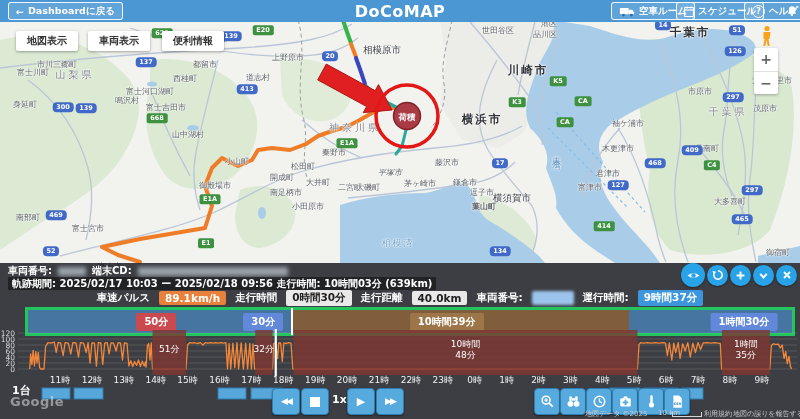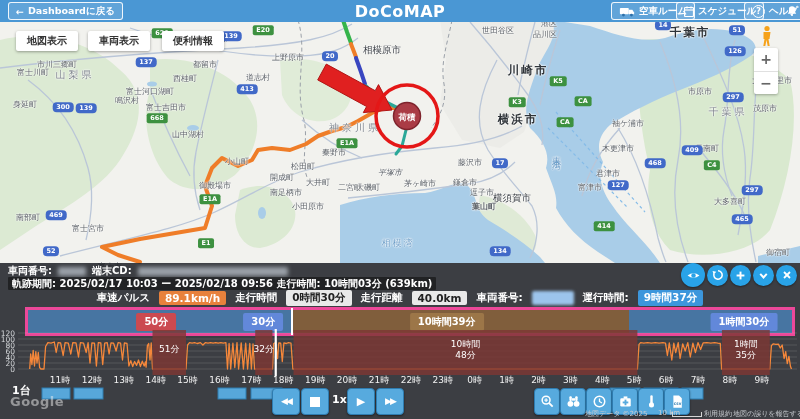--- a/index.html
+++ b/index.html
@@ -34,21 +34,21 @@
   .blurbox{display:inline-block;height:9px;background:#9aa0a8;filter:blur(2px);border-radius:1px;}
   #paneltools{position:absolute;right:3px;top:0px;display:flex;gap:2px;align-items:center;}
   .circbtn{width:21px;height:21px;border-radius:50%;background:#29a3e8;display:flex;align-items:center;justify-content:center;cursor:pointer;box-shadow:0 1px 2px rgba(0,0,0,.4);}
   #stats{position:absolute;left:0;top:27px;width:100%;display:flex;justify-content:center;align-items:center;gap:9px;color:#fff;font-size:10.5px;font-weight:bold;}
   .badge{padding:1px 6px;border-radius:2px;font-size:10.5px;font-weight:bold;}
   .badge.orange{background:#e8813c;color:#fff;}
   .badge.gray{background:#e9e9e9;color:#222;}
   .badge.bluefill{background:#3c96dc;color:#fff;}
   .badge.blur{background:#9cc4ec;width:30px;height:12px;filter:blur(1.5px);}
   
-  #timeline{position:absolute;left:25px;top:307px;width:764px;height:23px;border:3px solid #ec4899;z-index:6;}
+  #timeline{position:absolute;left:25px;top:307px;width:764px;height:23px;border:3px solid #22c55e;z-index:6;}
   #tl-inner{position:relative;width:100%;height:100%;}
   .tlseg{position:absolute;top:0;height:100%;}
   .tlseg.blue{background:rgba(73,121,170,.92);}
   .tlseg.brown{background:rgba(133,97,59,.94);}
   .tlbadge{position:absolute;top:50%;transform:translate(-50%,-50%);color:#fff;font-size:10px;font-weight:bold;padding:2px 8px;border-radius:2px;white-space:nowrap;}
   .tlbadge.red{background:#cb4a50;}
   .tlbadge.blue{background:#6288da;}
   .tlbadge.brown{background:#9c7648;}
   #tl-tick{position:absolute;top:-2px;bottom:-2px;width:2px;background:#fff;}
   
@@ -122,21 +122,21 @@
     <path d="M356,58 L361,72 L365,84" fill="none" stroke="#3946c0" stroke-width="4" stroke-linecap="round"></path>
     <path d="M366,86 L376,96 L388,103 L398,108" fill="none" stroke="#2ba898" stroke-width="3.5" stroke-linecap="round"></path>
     <path d="M406,130 L402,146 L396,154" fill="none" stroke="#2ba898" stroke-width="3" stroke-linecap="round"></path>
   </svg>
 
   <div id="map-labels">
       <div class="maplabel pref" style="left: 75px; top: 75px;">山梨県</div>
       <div class="maplabel pref" style="left: 355px; top: 128px;">神奈川県</div>
       <div class="maplabel pref" style="left: 728px; top: 112px;">千葉県</div>
       <div class="maplabel city-lg" style="left: 528px; top: 70px;">川崎市</div>
-      <div class="maplabel city-lg" style="left: 518px; top: 119px; text-align: right;">横浜市</div>
+      <div class="maplabel city-lg" style="left: 482px; top: 119px; text-align: right;">横浜市</div>
       <div class="maplabel city-lg" style="left: 690px; top: 32px;">千葉市</div>
       <div class="maplabel city" style="left: 382px; top: 50px;">相模原市</div>
       <div class="maplabel city" style="left: 512px; top: 198px;">横須賀市</div>
       <div class="maplabel city" style="left: 215px; top: 38px; font-style: italic;">大月市</div>
       <div class="maplabel town" style="left: 288px; top: 57px;">上野原市</div>
       <div class="maplabel town" style="left: 205px; top: 64px;">都留市</div>
       <div class="maplabel town" style="left: 185px; top: 78px;">西桂町</div>
       <div class="maplabel town" style="left: 258px; top: 77px;">道志村</div>
       <div class="maplabel town" style="left: 150px; top: 91px;">富士河口湖町</div>
       <div class="maplabel town" style="left: 127px; top: 100px;">鳴沢村</div>
@@ -153,21 +153,21 @@
       <div class="maplabel town" style="left: 303px; top: 166px;">松田町</div>
       <div class="maplabel town" style="left: 282px; top: 177px;">開成町</div>
       <div class="maplabel town" style="left: 286px; top: 192px;">南足柄市</div>
       <div class="maplabel town" style="left: 318px; top: 182px;">大井町</div>
       <div class="maplabel town" style="left: 308px; top: 206px;">小田原市</div>
       <div class="maplabel town" style="left: 334px; top: 152px;">秦野市</div>
       <div class="maplabel town" style="left: 350px; top: 187px;">二宮町</div>
       <div class="maplabel town" style="left: 368px; top: 187px;">大磯町</div>
       <div class="maplabel town" style="left: 390px; top: 172px; font-style: italic;">平塚市</div>
       <div class="maplabel town" style="left: 420px; top: 183px;">茅ヶ崎市</div>
-      <div class="maplabel town" style="left: 470px; top: 162px;">藤沢市</div>
+      <div class="maplabel town" style="left: 447px; top: 162px;">藤沢市</div>
       <div class="maplabel town" style="left: 465px; top: 182px;">鎌倉市</div>
       <div class="maplabel town" style="left: 482px; top: 192px;">逗子市</div>
       <div class="maplabel town" style="left: 484px; top: 206px; font-weight: bold;">葉山町</div>
       <div class="maplabel town" style="left: 498px; top: 30px;">世田谷区</div>
       <div class="maplabel town" style="left: 549px; top: 23px;">港区</div>
       <div class="maplabel town" style="left: 545px; top: 34px;">品川区</div>
       <div class="maplabel town" style="left: 700px; top: 91px;">市原市</div>
       <div class="maplabel town" style="left: 628px; top: 123px;">袖ケ浦市</div>
       <div class="maplabel town" style="left: 618px; top: 148px;">木更津市</div>
       <div class="maplabel town" style="left: 608px; top: 173px;">君津市</div>

